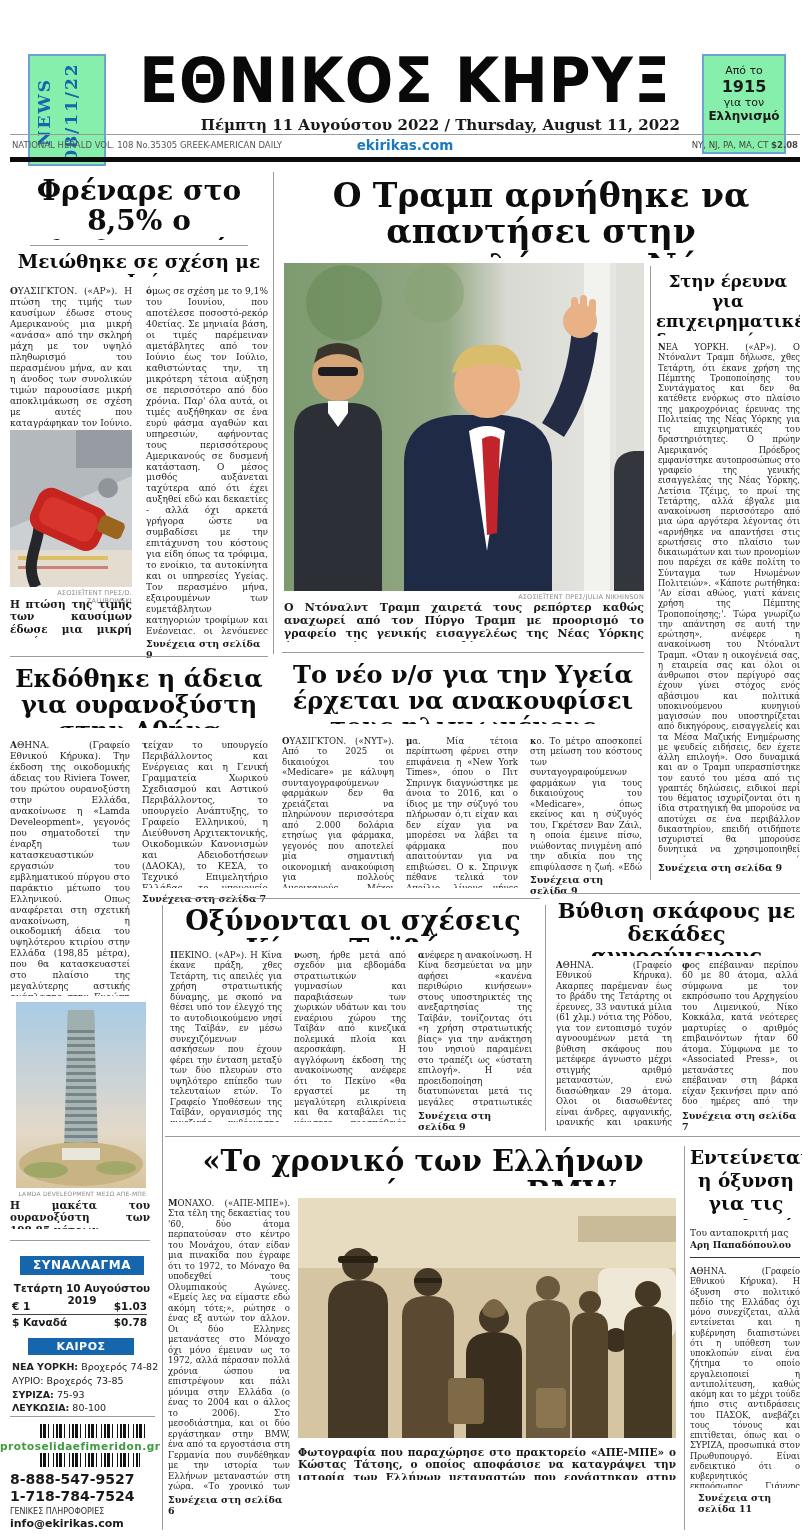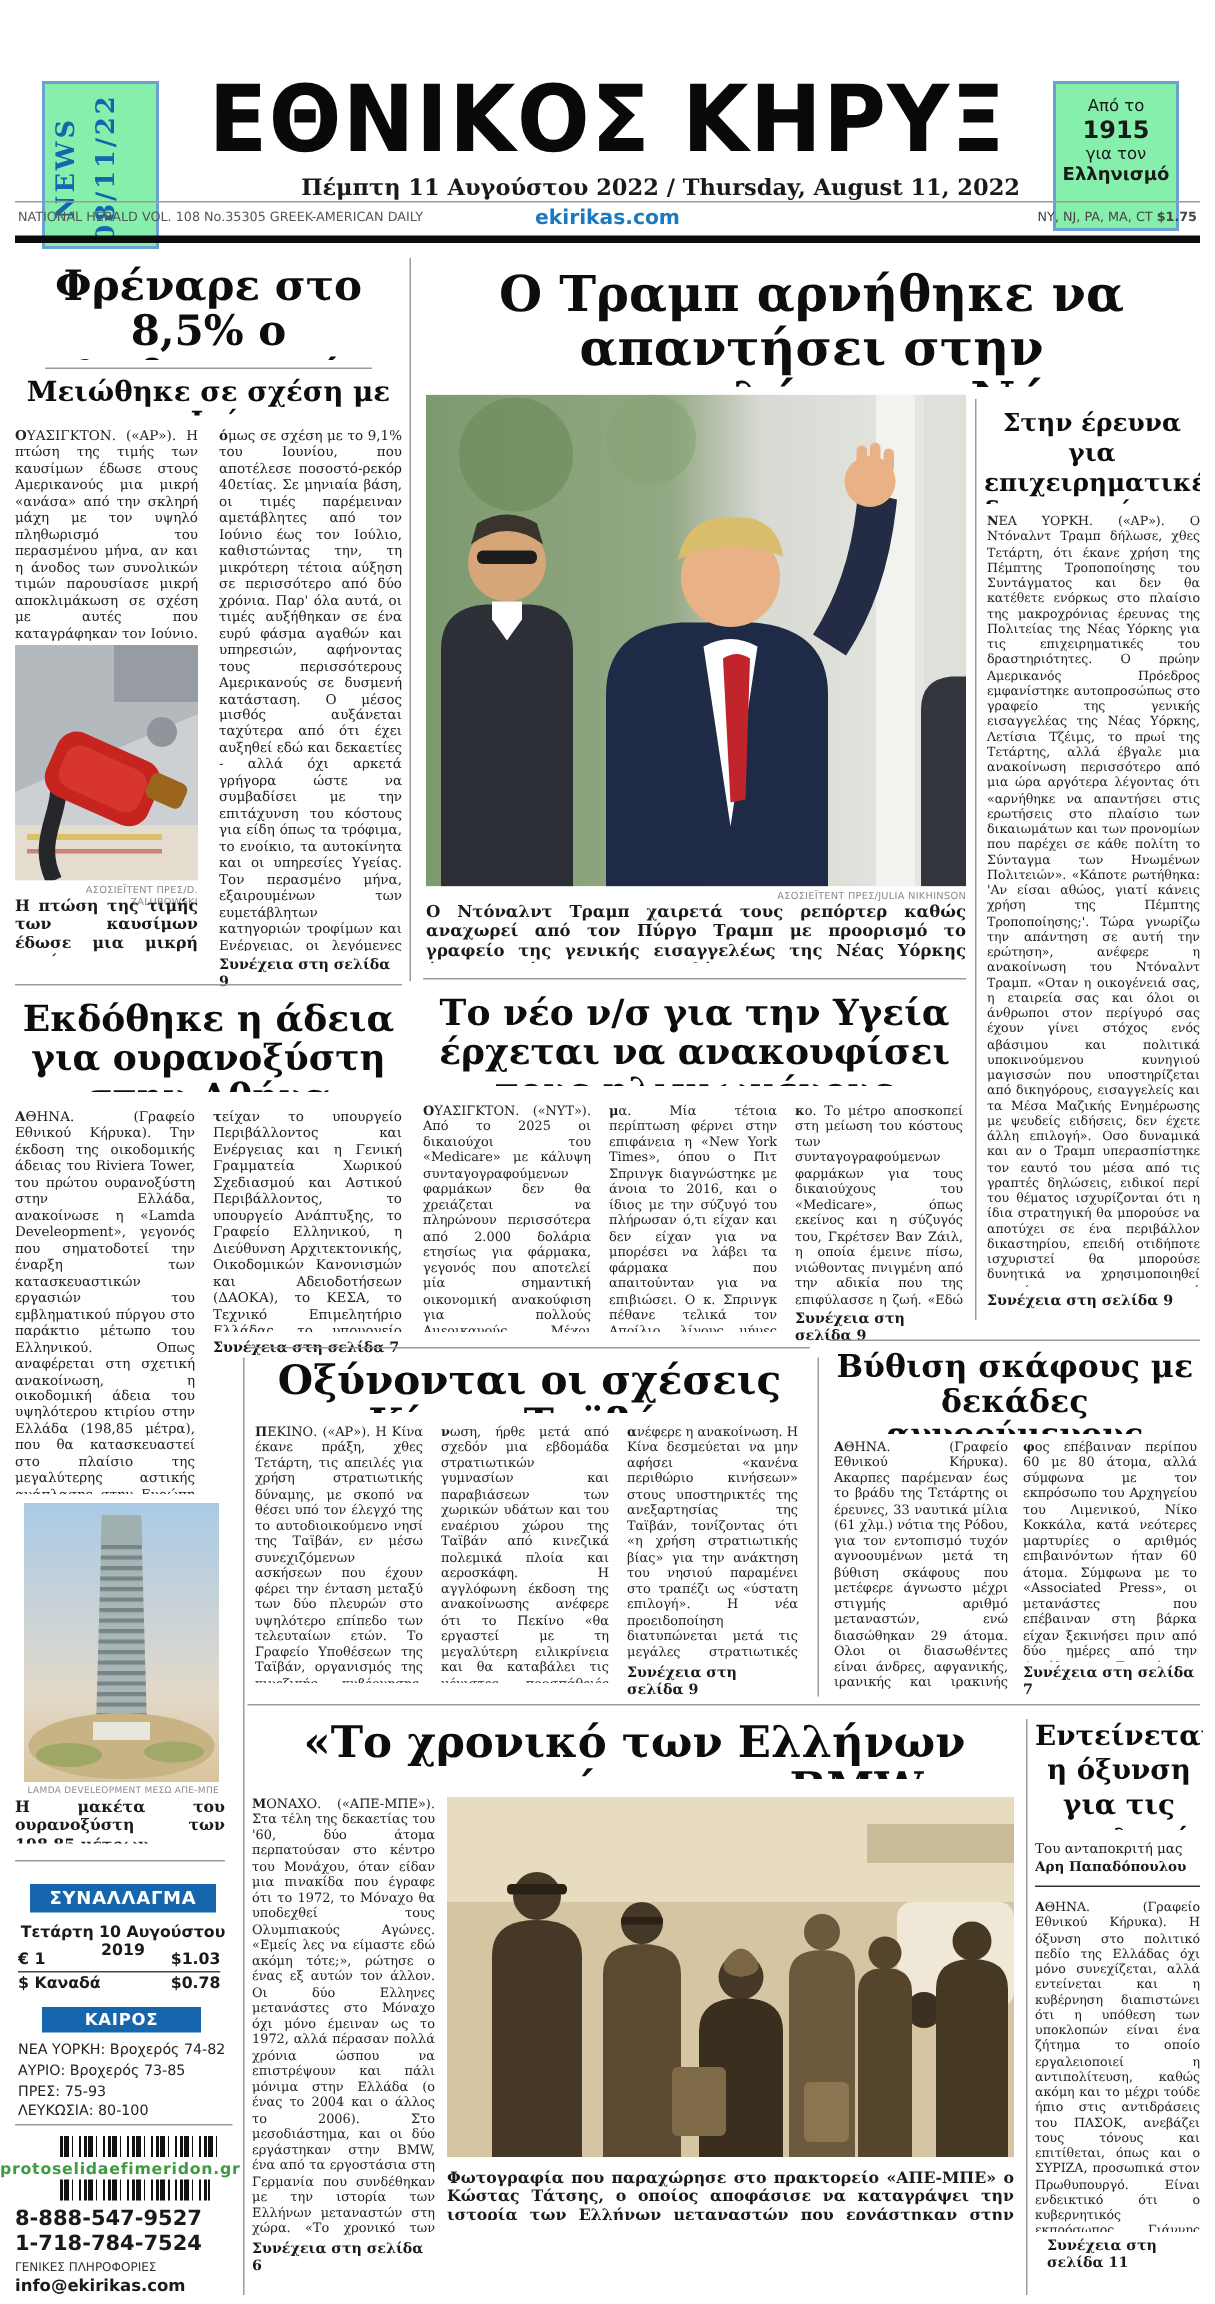--- a/index.html
+++ b/index.html
@@ -13,21 +13,21 @@
   .credit{font-family:"DejaVu Sans",sans-serif;font-size:6.5px;color:#8a8a8a;text-align:right;letter-spacing:.2px;}
   .caption{font-weight:bold;font-size:10.5px;line-height:1.18;text-align:justify;}
   .vrule{background:#9b9b9b;width:1px;}
   .hrule{background:#9b9b9b;height:1px;}
   .bluebox{border:2px solid #6aa3d2;background:#86efac;}
   .bluebar{background:#1566ad;color:#fff;font-family:"DejaVu Sans",sans-serif;
            font-weight:bold;font-size:12px;text-align:center;line-height:19px;letter-spacing:.5px;}
   .sans{font-family:"DejaVu Sans",sans-serif;}
   .barcode{background:repeating-linear-gradient(90deg,#111 0 2px,#fff 2px 3px,#111 3px 6px,#fff 6px 8px,#111 8px 9px,#fff 9px 13px,#111 13px 14px,#fff 14px 16px);}
   .weather-line{font-family:"DejaVu Sans",sans-serif;font-size:9.5px;line-height:1.45;color:#222;}
-  .weather-line b{font-weight:normal;margin-top:48px;}
+  .weather-line b{font-weight:bold;margin-top:48px;}
   .exch-row{display:flex;justify-content:space-between;font-family:"DejaVu Sans",sans-serif;
             font-size:10.5px;font-weight:bold;line-height:15px;}
 </style>
 </head>
 <body>
 
 <div id="page">
 
   <div class="abs bluebox" style="left:28px;top:54px;width:78px;height:112px;">
     <div class="abs" style="left:-17px;top:18px;width:112px;height:76px;transform:rotate(-90deg);transform-origin:center;
@@ -51,21 +51,21 @@
     <div style="font-size:11px;">για τον</div>
     <div style="font-size:12px;font-weight:bold;">Ελληνισμό</div>
   </div>
 
   <div class="abs hrule" style="left:10px;top:134px;width:790px;"></div>
 
   <div class="abs sans" style="left:12px;top:140px;width:330px;height:14px;font-size:8.5px;color:#555;">NATIONAL HERALD VOL. 108 No.35305  GREEK-AMERICAN DAILY</div>
   <div class="abs sans" style="left:300px;top:137px;width:210px;height:18px;text-align:center;
        font-weight:bold;font-size:13.5px;color:#1a7abf;">ekirikas.com</div>
   <div class="abs sans" style="left:560px;top:140px;width:238px;height:14px;font-size:8.5px;color:#444;text-align:right;">
-    <span>NY, NJ, PA, MA, CT </span><b>$1.75</b>
+    <span>NY, NJ, PA, MA, CT </span><b>$2.08</b>
   </div>
 
   <div class="abs" style="left:10px;top:157px;width:790px;height:5px;background:#0c0c0c;"></div>
 
   <div class="abs hl" style="left:10px;top:176px;width:258px;height:64px;font-size:28px;">Φρέναρε στο 8,5% ο πληθωρισμός</div>
   <div class="abs hrule" style="left:30px;top:245px;width:218px;"></div>
   <div class="abs hl" style="left:10px;top:252px;width:258px;height:25px;font-size:18.5px;">Μειώθηκε σε σχέση με τον Ιούνιο</div>
 
   <div class="abs body-txt" style="left:10px;top:286px;width:122px;height:142px;">ΟΥΑΣΙΓΚΤΟΝ. («ΑΡ»). Η πτώση της τιμής των καυσίμων έδωσε στους Αμερικανούς μια μικρή «ανάσα» από την σκληρή μάχη με τον υψηλό πληθωρισμό του περασμένου μήνα, αν και η άνοδος των συνολικών τιμών παρουσίασε μικρή αποκλιμάκωση σε σχέση με αυτές που καταγράφηκαν τον Ιούνιο. Οι τιμές του καταναλωτή αυξήθηκαν κατά 8,5% τον Ιούλιο σε σύγκριση με ένα χρόνο νωρίτερα, ανακοίνωσε η κυβέρνηση την Τετάρτη, μειώθηκαν</div>
 
@@ -186,21 +186,21 @@
     <div class="exch-row">
       <span>$ Καναδά</span>
       <span>$0.78</span>
     </div>
   </div>
 
   <div class="abs bluebar" style="left:28px;top:1338px;width:106px;height:17px;font-size:11px;line-height:17px;">ΚΑΙΡΟΣ</div>
   <div class="abs" style="left:12px;top:1360px;width:150px;height:58px;">
     <div class="weather-line"><b>ΝΕΑ ΥΟΡΚΗ:</b><span> Βροχερός 74-82</span></div>
     <div class="weather-line"><span>ΑΥΡΙΟ:</span><span> Βροχερός 73-85</span></div>
-    <div class="weather-line"><b>ΠΡΕΣ:</b><span> 75-93</span></div>
+    <div class="weather-line"><b>ΣΥΡΙΖΑ:</b><span> 75-93</span></div>
     <div class="weather-line"><b>ΛΕΥΚΩΣΙΑ:</b><span> 80-100</span></div>
   </div>
   <div class="abs hrule" style="left:10px;top:1416px;width:145px;"></div>
 
   <div class="abs barcode" style="left:40px;top:1424px;width:108px;height:14px;"></div>
   <div class="abs sans" style="left:0px;top:1440px;width:160px;font-weight:bold;font-size:10.5px;color:#3f9b3f;letter-spacing:.5px;">protoselidaefimeridon.gr</div>
   <div class="abs barcode" style="left:40px;top:1453px;width:100px;height:14px;"></div>
 
   <div class="abs sans" style="left:10px;top:1471px;width:150px;font-weight:bold;font-size:14px;line-height:1.2;">8-888-547-9527</div>
   <div class="abs sans" style="left:10px;top:1488px;width:150px;font-weight:bold;font-size:14px;line-height:1.2;">1-718-784-7524</div>

